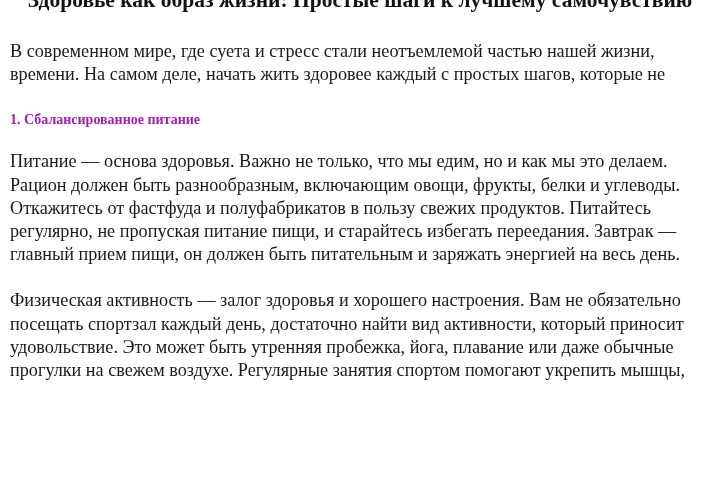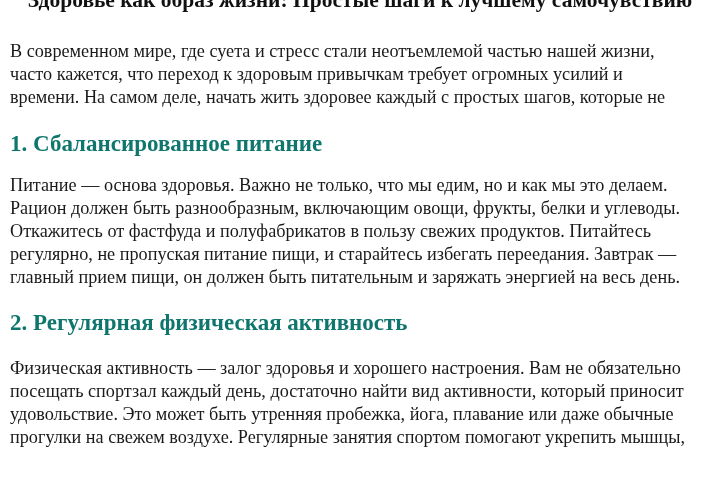--- a/index.html
+++ b/index.html
@@ -34,54 +34,52 @@
     .para {
       margin: 0;
       font-size: 18.2px;
       line-height: 23.2px;
       white-space: nowrap;
     }
     .para .ln { display: block; }
     .heading {
       margin: 0;
       font-weight: bold;
-      font-size: 23px;
+      font-size: 14px;
       line-height: 22px;
       white-space: nowrap;
-      color: #0f766e;
+      color: #a21caf;
     }
     #intro { margin-top: 28px; }
     #h1 { margin-top: 23px; }
     #p1 { margin-top: 19px; }
     #h2 { margin-top: 22px; }
     #p2 { margin-top: 23px; }
   </style>
 </head>
 <body>
 
 <div class="page">
   <h1 class="title">Здоровье как образ жизни: Простые шаги к лучшему самочувствию</h1>
 
   <p class="para" id="intro">
     <span class="ln">В современном мире, где суета и стресс стали неотъемлемой частью нашей жизни,</span>
-    <span class="ln">часто кажется, что переход к здоровым привычкам требует огромных усилий и</span>
     <span class="ln">времени. На самом деле, начать жить здоровее каждый с простых шагов, которые не</span>
   </p>
 
   <h2 class="heading" id="h1">1. Сбалансированное питание</h2>
 
   <p class="para" id="p1">
     <span class="ln">Питание — основа здоровья. Важно не только, что мы едим, но и как мы это делаем.</span>
     <span class="ln">Рацион должен быть разнообразным, включающим овощи, фрукты, белки и углеводы.</span>
     <span class="ln">Откажитесь от фастфуда и полуфабрикатов в пользу свежих продуктов. Питайтесь</span>
     <span class="ln">регулярно, не пропуская питание пищи, и старайтесь избегать переедания. Завтрак —</span>
     <span class="ln">главный прием пищи, он должен быть питательным и заряжать энергией на весь день.</span>
   </p>
 
-  <h2 class="heading" id="h2">2. Регулярная физическая активность</h2>
 
   <p class="para" id="p2">
     <span class="ln">Физическая активность — залог здоровья и хорошего настроения. Вам не обязательно</span>
     <span class="ln">посещать спортзал каждый день, достаточно найти вид активности, который приносит</span>
     <span class="ln">удовольствие. Это может быть утренняя пробежка, йога, плавание или даже обычные</span>
     <span class="ln">прогулки на свежем воздухе. Регулярные занятия спортом помогают укрепить мышцы,</span>
 
   </p>
 </div>
 

